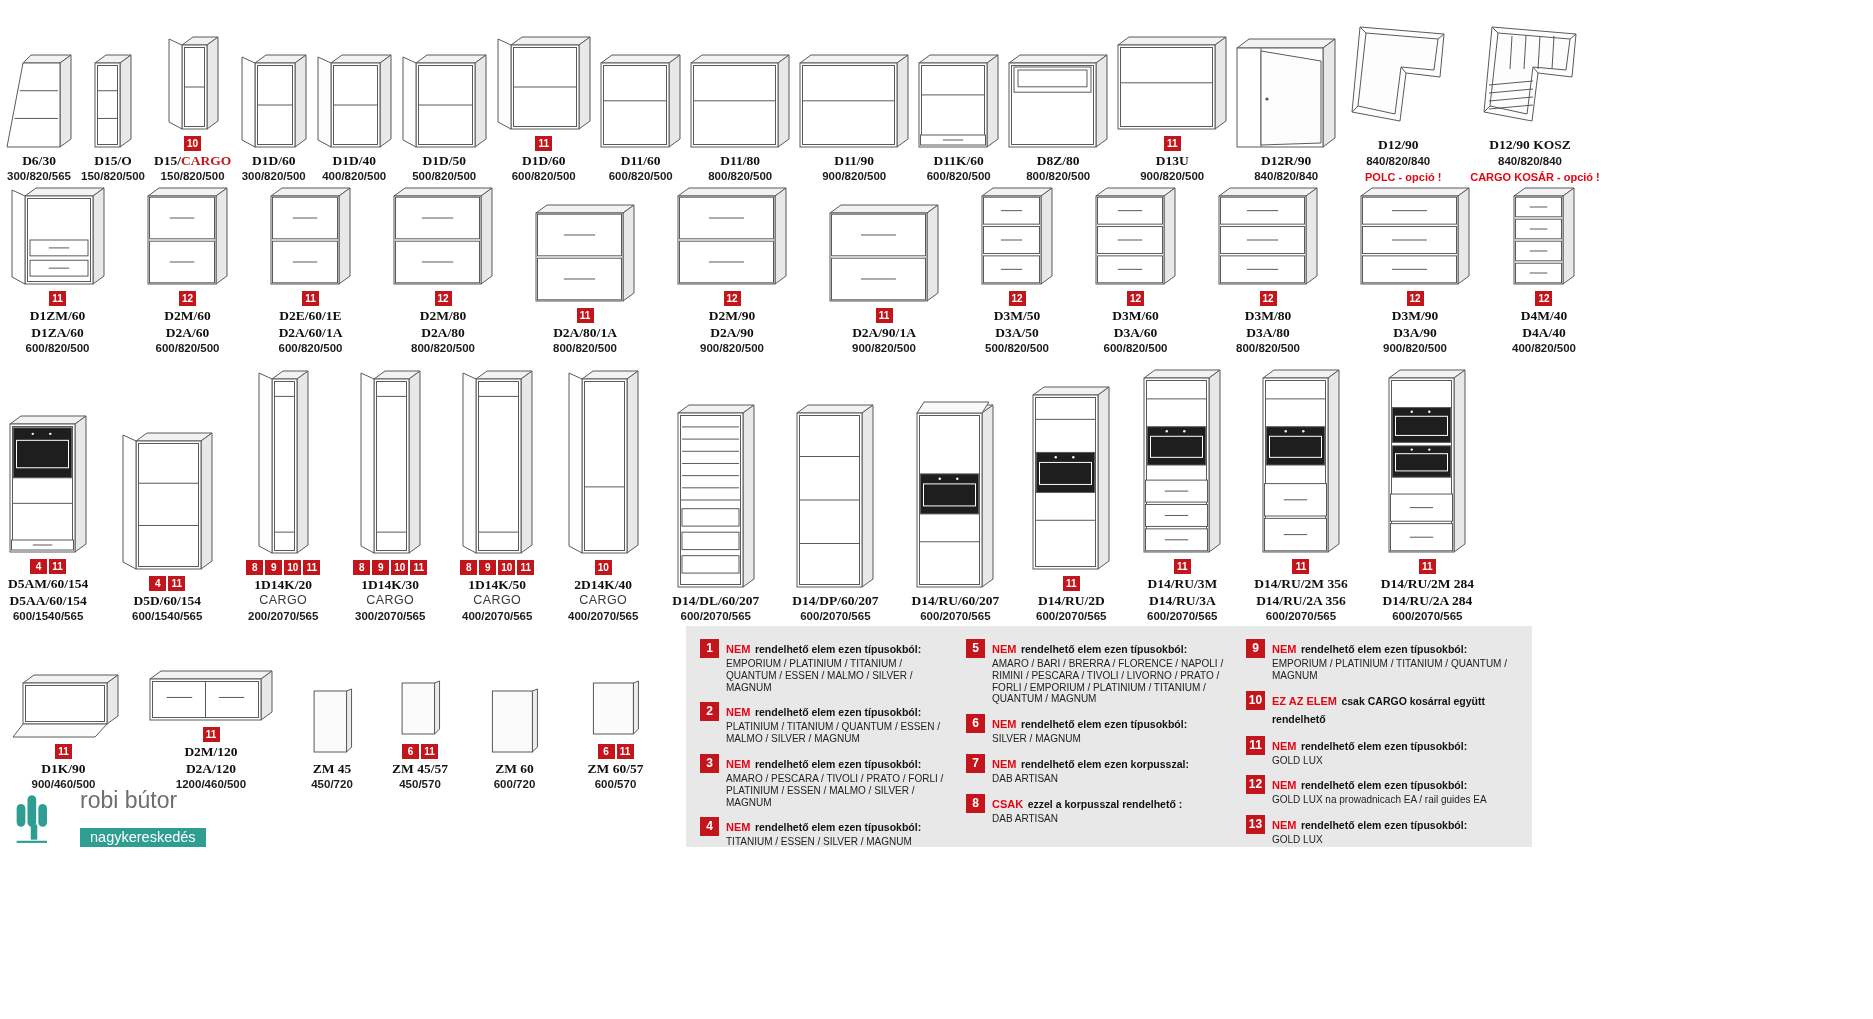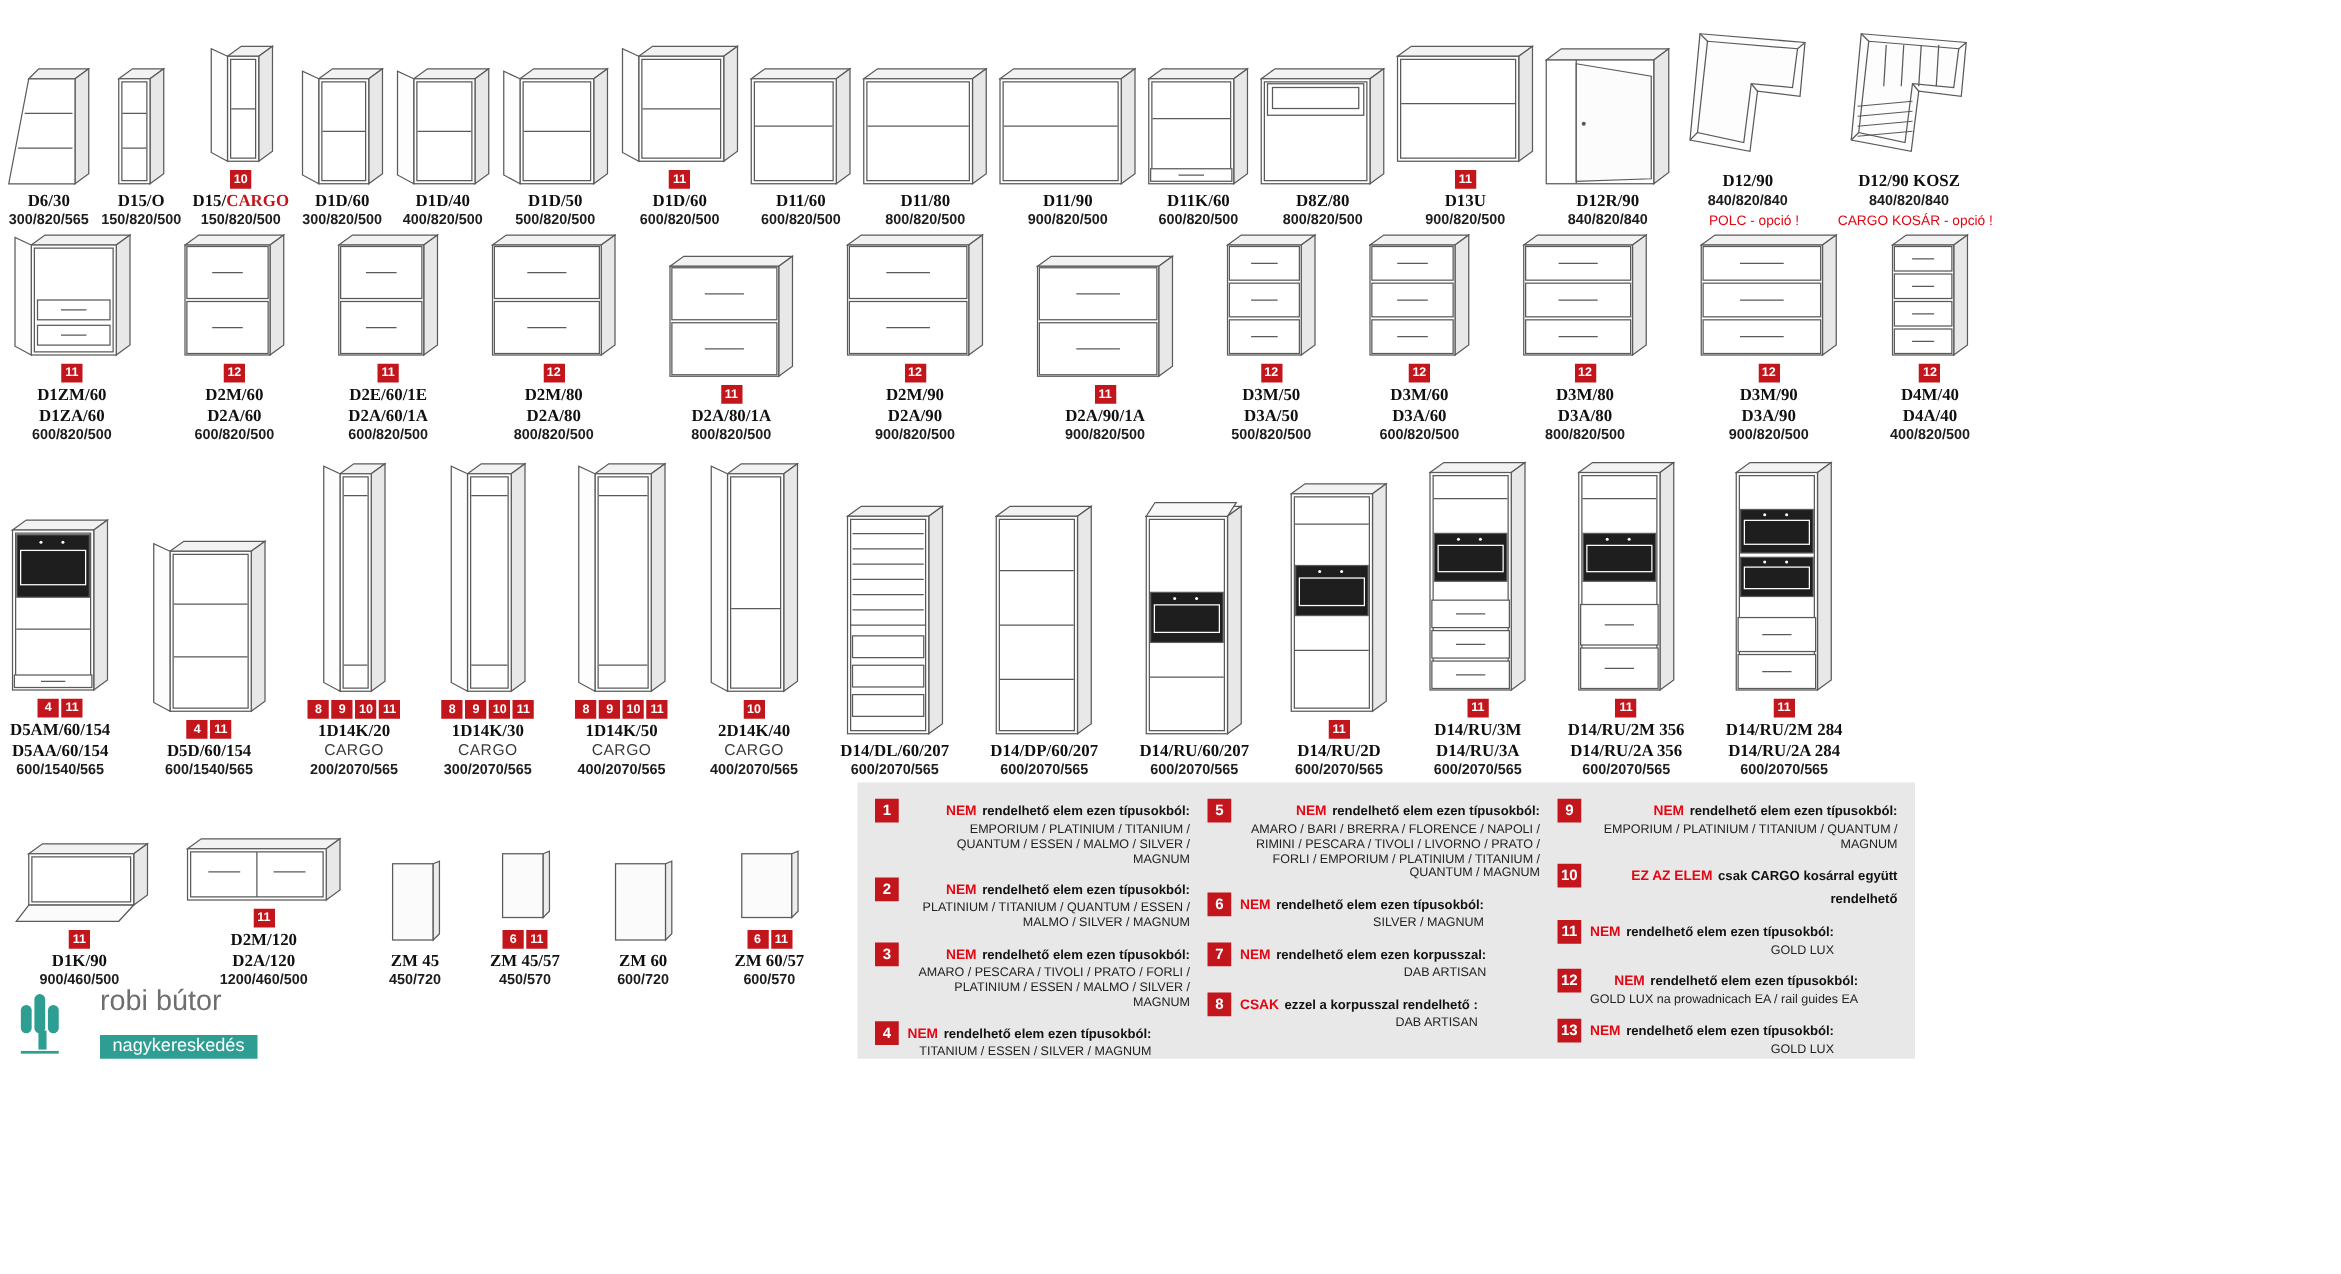--- a/index.html
+++ b/index.html
@@ -13,30 +13,30 @@
   .cell{display:flex;flex-direction:column;align-items:center;text-align:center;}
   .drawing{margin-bottom:3px;line-height:0;}
   .badges{display:flex;gap:2px;margin:1px 0 2px 0;}
   .badge{display:inline-block;min-width:15px;height:15px;line-height:15px;background:#c3161c;color:#fff;
          font-weight:bold;font-size:10px;text-align:center;padding:0 1px;}
   .code{font-weight:bold;font-size:13.5px;color:#101010;line-height:1.22;font-family:Liberation Serif, serif;}
   .code span{display:inline;}
   .redtxt{color:#c3161c;}
   .sub{font-size:12.5px;color:#3a3a3a;line-height:1.25;letter-spacing:.4px;}
   .dims{font-size:11.5px;color:#1c1c1c;line-height:1.3;font-weight:bold;}
-  .pnote{font-size:11px;color:#e30613;font-weight:normal;margin-top:2px;line-height:1.2;padding-left:10px;}
+  .pnote{font-size:11px;color:#e30613;font-weight:bold;margin-top:2px;line-height:1.2;padding-left:10px;}
   .pnote:empty,.sub:empty{display:none;}
   .legend{position:absolute;left:686px;top:626px;width:846px;height:221px;background:#e8e8e8;
           box-sizing:border-box;padding:13px 12px 8px 14px;display:flex;gap:14px;}
   .lcol{display:flex;flex-direction:column;}
   .lcol1{width:252px;} .lcol2{width:266px;} .lcol3{width:272px;}
   .litem{display:flex;gap:7px;margin-bottom:9px;align-items:flex-start;}
   .lbadge{flex:0 0 auto;width:19px;height:19px;line-height:19px;background:#c3161c;color:#fff;
           font-weight:bold;text-align:center;font-size:12px;}
-  .ltext{min-width:0;text-align:right;}
+  .ltext{min-width:0;}
   .llead{color:#e30613;font-weight:bold;font-size:11px;}
   .lbold{font-weight:bold;font-size:10.5px;color:#111;}
   .ldetail{font-size:10px;color:#222;line-height:1.18;margin-top:1px;}
   .ldetail:empty{display:none;}
   .brand{position:absolute;left:12px;top:788px;display:flex;align-items:center;gap:24px;}
   .brand-name{font-size:23px;color:#6d6e70;line-height:1.05;}
   .brand-sub{display:inline-block;background:#2f9e92;color:#fff;font-size:14.5px;padding:1px 10px 2px 10px;margin-top:16px;}
 </style>
 </head>
 <body>

